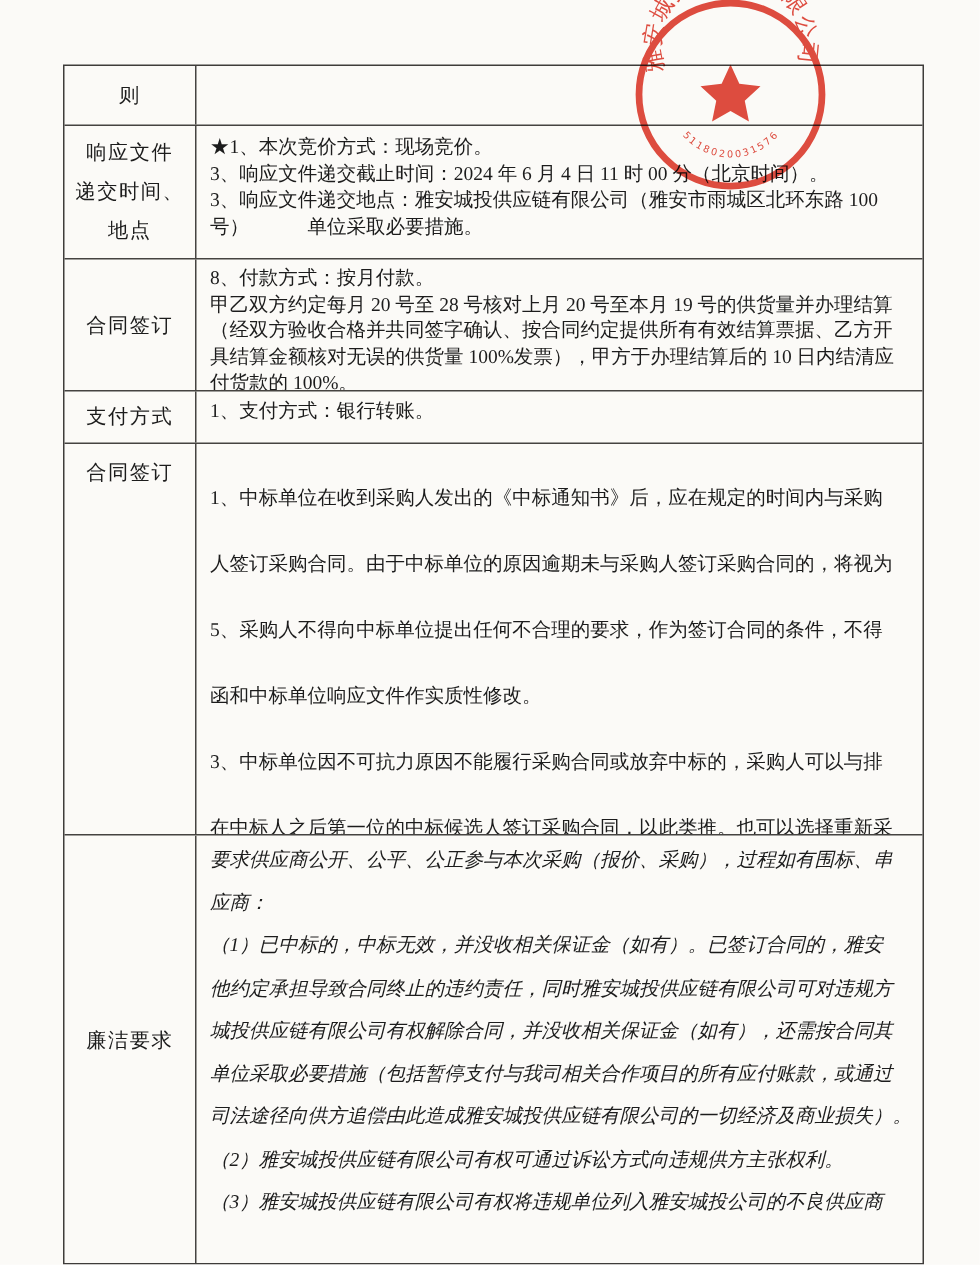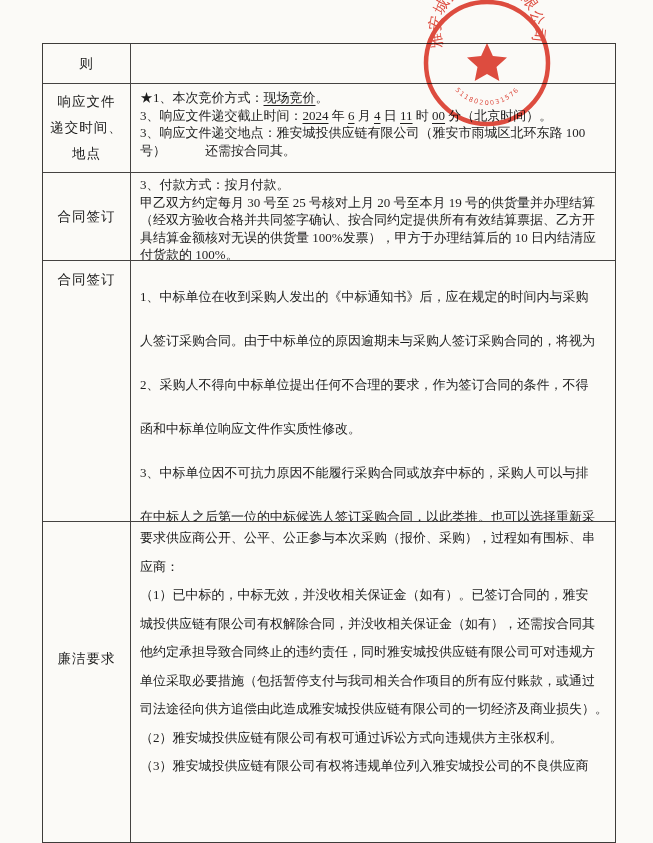--- a/index.html
+++ b/index.html
@@ -27,25 +27,25 @@
     display:flex;flex-direction:column;align-items:center;justify-content:center;
     font-size:13.5px;letter-spacing:1px;text-align:center;
   }
   .t-label.top{justify-content:flex-start;padding-top:10px;}
   .t-label.offset{justify-content:flex-start;padding-top:128px;align-items:center;}
   .t-content{flex:1;box-sizing:border-box;padding:0 4px 0 9px;overflow:hidden;}
   .line{white-space:pre;font-size:13px;overflow:hidden;}
   .tight .line{line-height:17.5px;}
   .r3 .line{line-height:17.6px;}
   .wide .line{line-height:28px;margin-top:16px;}
-  .wide2 .line{line-height:28.5px;}
+  .wide2 .line{line-height:28.5px;font-style:italic;}
   .pt5{padding-top:5px;} .pt3{padding-top:3px;} .pt4{padding-top:4px;}
   .pt6{padding-top:6px;} .pt2{padding-top:2px;}
   .lbl-line{line-height:26px;white-space:nowrap;}
-  .u{text-decoration:underline;text-underline-offset:3px;text-decoration-thickness:1px;}
+  .u{text-underline-offset:3px;text-decoration-thickness:1px;}
   .seal{
     position:absolute;left:417px;top:-8px;width:140px;height:140px;
     mix-blend-mode:multiply;opacity:.88;
   }
   .seal text{font-family:"DejaVu Sans","Liberation Sans",sans-serif;}
 </style>
 </head>
 <body>
 
 <div class="page">
@@ -62,63 +62,71 @@
     <div class="t-row" style="height:89px;">
       <div class="t-label">
           <span class="lbl-line">响应文件</span>
           <span class="lbl-line">递交时间、</span>
           <span class="lbl-line">地点</span>
         </div>
       <div class="t-content tight pt5">
         <div class="line"><span>★1、本次竞价方式：</span><span class="u">现场竞价</span><span>。</span></div>
         <div class="line"><span>3、响应文件递交截止时间：</span><span class="u">2024</span><span> 年 </span><span class="u">6</span><span> 月 </span><span class="u">4</span><span> 日 </span><span class="u">11</span><span> 时 </span><span class="u">00</span><span> 分（北京时间）。</span></div>
         <div class="line">3、响应文件递交地点：雅安城投供应链有限公司（雅安市雨城区北环东路 100</div>
-        <div class="line">号）　　　还需按合同其。</div>
+        <div class="line">号）　　　单位采取必要措施。</div>
       </div>
     </div>
 
     <div class="t-row" style="height:88px;">
       <div class="t-label">
         <span>合同签订</span>
       </div>
       <div class="t-content r3 pt3">
-          <div class="line">3、付款方式：按月付款。</div>
-          <div class="line">甲乙双方约定每月 30 号至 25 号核对上月 20 号至本月 19 号的供货量并办理结算</div>
+          <div class="line">8、付款方式：按月付款。</div>
+          <div class="line">甲乙双方约定每月 20 号至 28 号核对上月 20 号至本月 19 号的供货量并办理结算</div>
           <div class="line">（经双方验收合格并共同签字确认、按合同约定提供所有有效结算票据、乙方开</div>
           <div class="line">具结算金额核对无误的供货量 100%发票），甲方于办理结算后的 10 日内结清应</div>
           <div class="line">付货款的 100%。</div>
         </div>
     </div>
 
+    <div class="t-row" style="height:35px;">
+      <div class="t-label">
+        <span>支付方式</span>
+      </div>
+      <div class="t-content tight pt4">
+          <div class="line" style="line-height:18px;">1、支付方式：银行转账。</div>
+        </div>
+    </div>
 
     <div class="t-row" style="height:261px;">
       <div class="t-label top">
         <span>合同签订</span>
       </div>
       <div class="t-content wide pt6">
           <div class="line">1、中标单位在收到采购人发出的《中标通知书》后，应在规定的时间内与采购</div>
           <div class="line">人签订采购合同。由于中标单位的原因逾期未与采购人签订采购合同的，将视为</div>
-          <div class="line">2、采购人不得向中标单位提出任何不合理的要求，作为签订合同的条件，不得</div>
+          <div class="line">5、采购人不得向中标单位提出任何不合理的要求，作为签订合同的条件，不得</div>
           <div class="line">函和中标单位响应文件作实质性修改。</div>
           <div class="line">3、中标单位因不可抗力原因不能履行采购合同或放弃中标的，采购人可以与排</div>
           <div class="line">在中标人之后第一位的中标候选人签订采购合同，以此类推。也可以选择重新采</div>
           <div class="line">购。</div>
         </div>
     </div>
 
     <div class="t-row">
       <div class="t-label offset">
         <span>廉洁要求</span>
       </div>
       <div class="t-content wide2 pt2">
           <div class="line">要求供应商公开、公平、公正参与本次采购（报价、采购），过程如有围标、串</div>
           <div class="line">应商：</div>
           <div class="line">（1）已中标的，中标无效，并没收相关保证金（如有）。已签订合同的，雅安</div>
+          <div class="line">他约定承担导致合同终止的违约责任，同时雅安城投供应链有限公司可对违规方</div>
           <div class="line">城投供应链有限公司有权解除合同，并没收相关保证金（如有），还需按合同其</div>
-          <div class="line">他约定承担导致合同终止的违约责任，同时雅安城投供应链有限公司可对违规方</div>
           <div class="line">单位采取必要措施（包括暂停支付与我司相关合作项目的所有应付账款，或通过</div>
           <div class="line">司法途径向供方追偿由此造成雅安城投供应链有限公司的一切经济及商业损失）。</div>
           <div class="line">（2）雅安城投供应链有限公司有权可通过诉讼方式向违规供方主张权利。</div>
           <div class="line">（3）雅安城投供应链有限公司有权将违规单位列入雅安城投公司的不良供应商</div>
         </div>
     </div>
 
   </div>
 
   <svg class="seal" viewBox="0 0 140 140">

